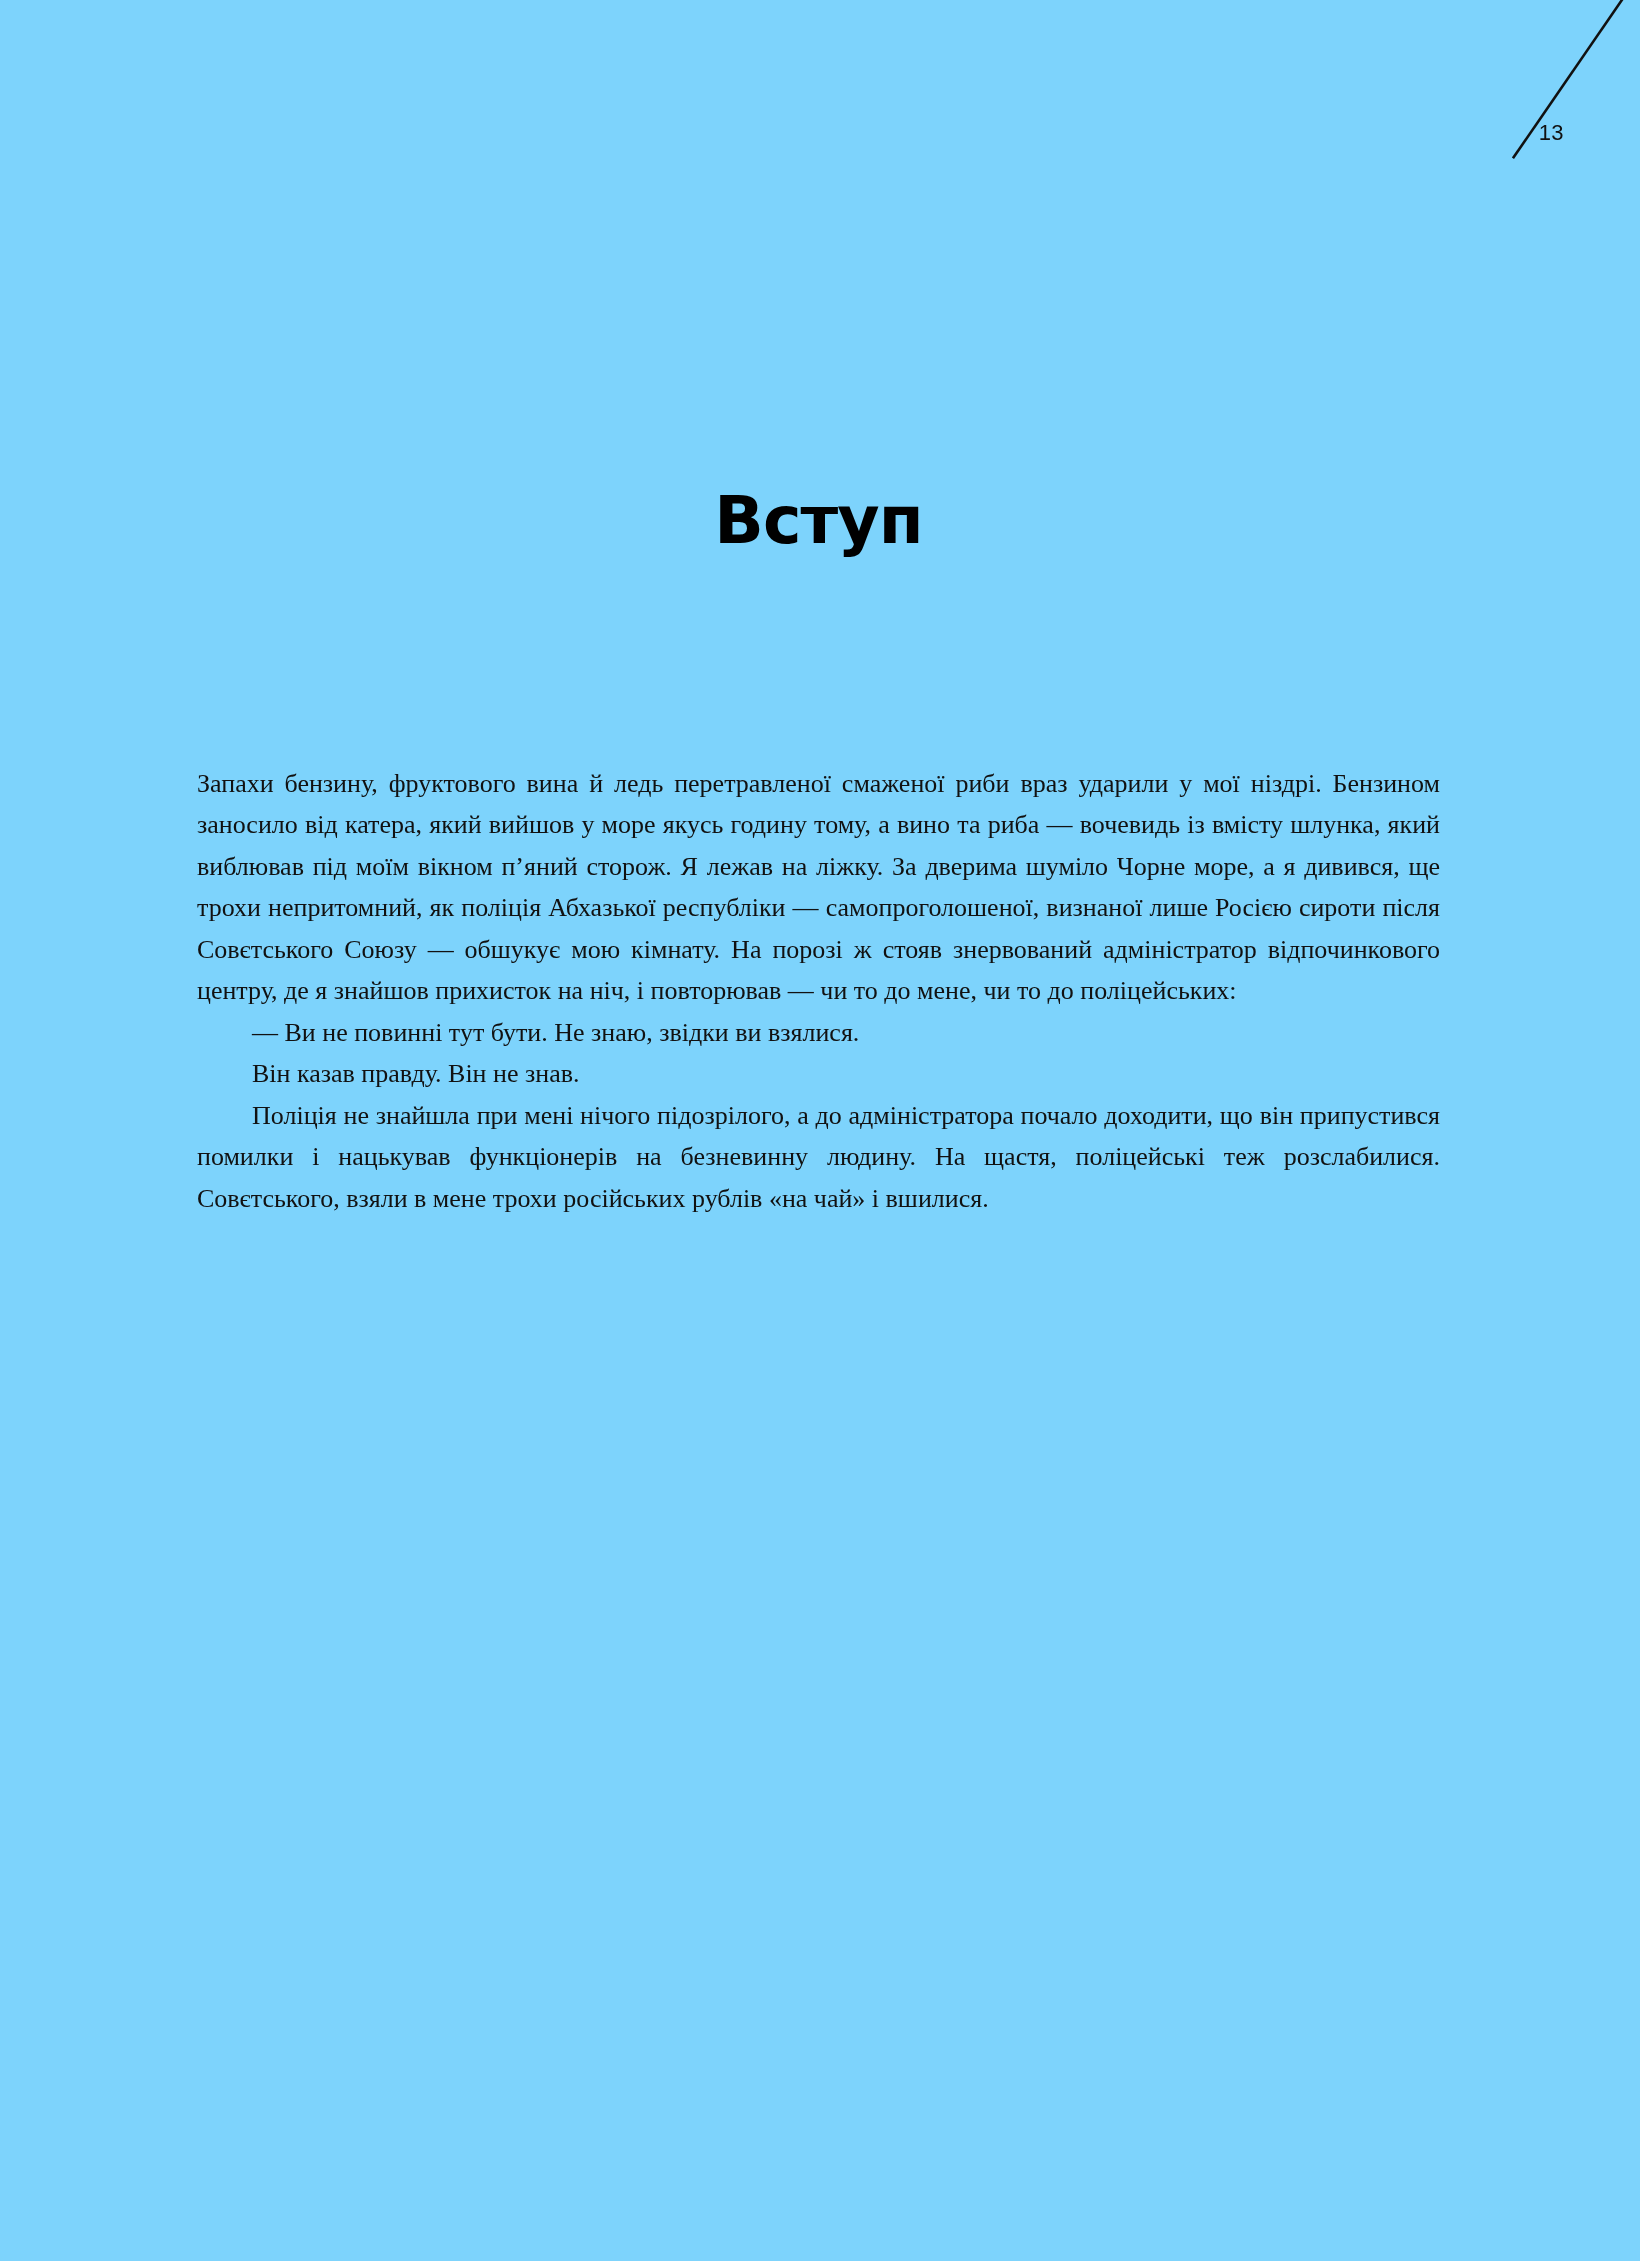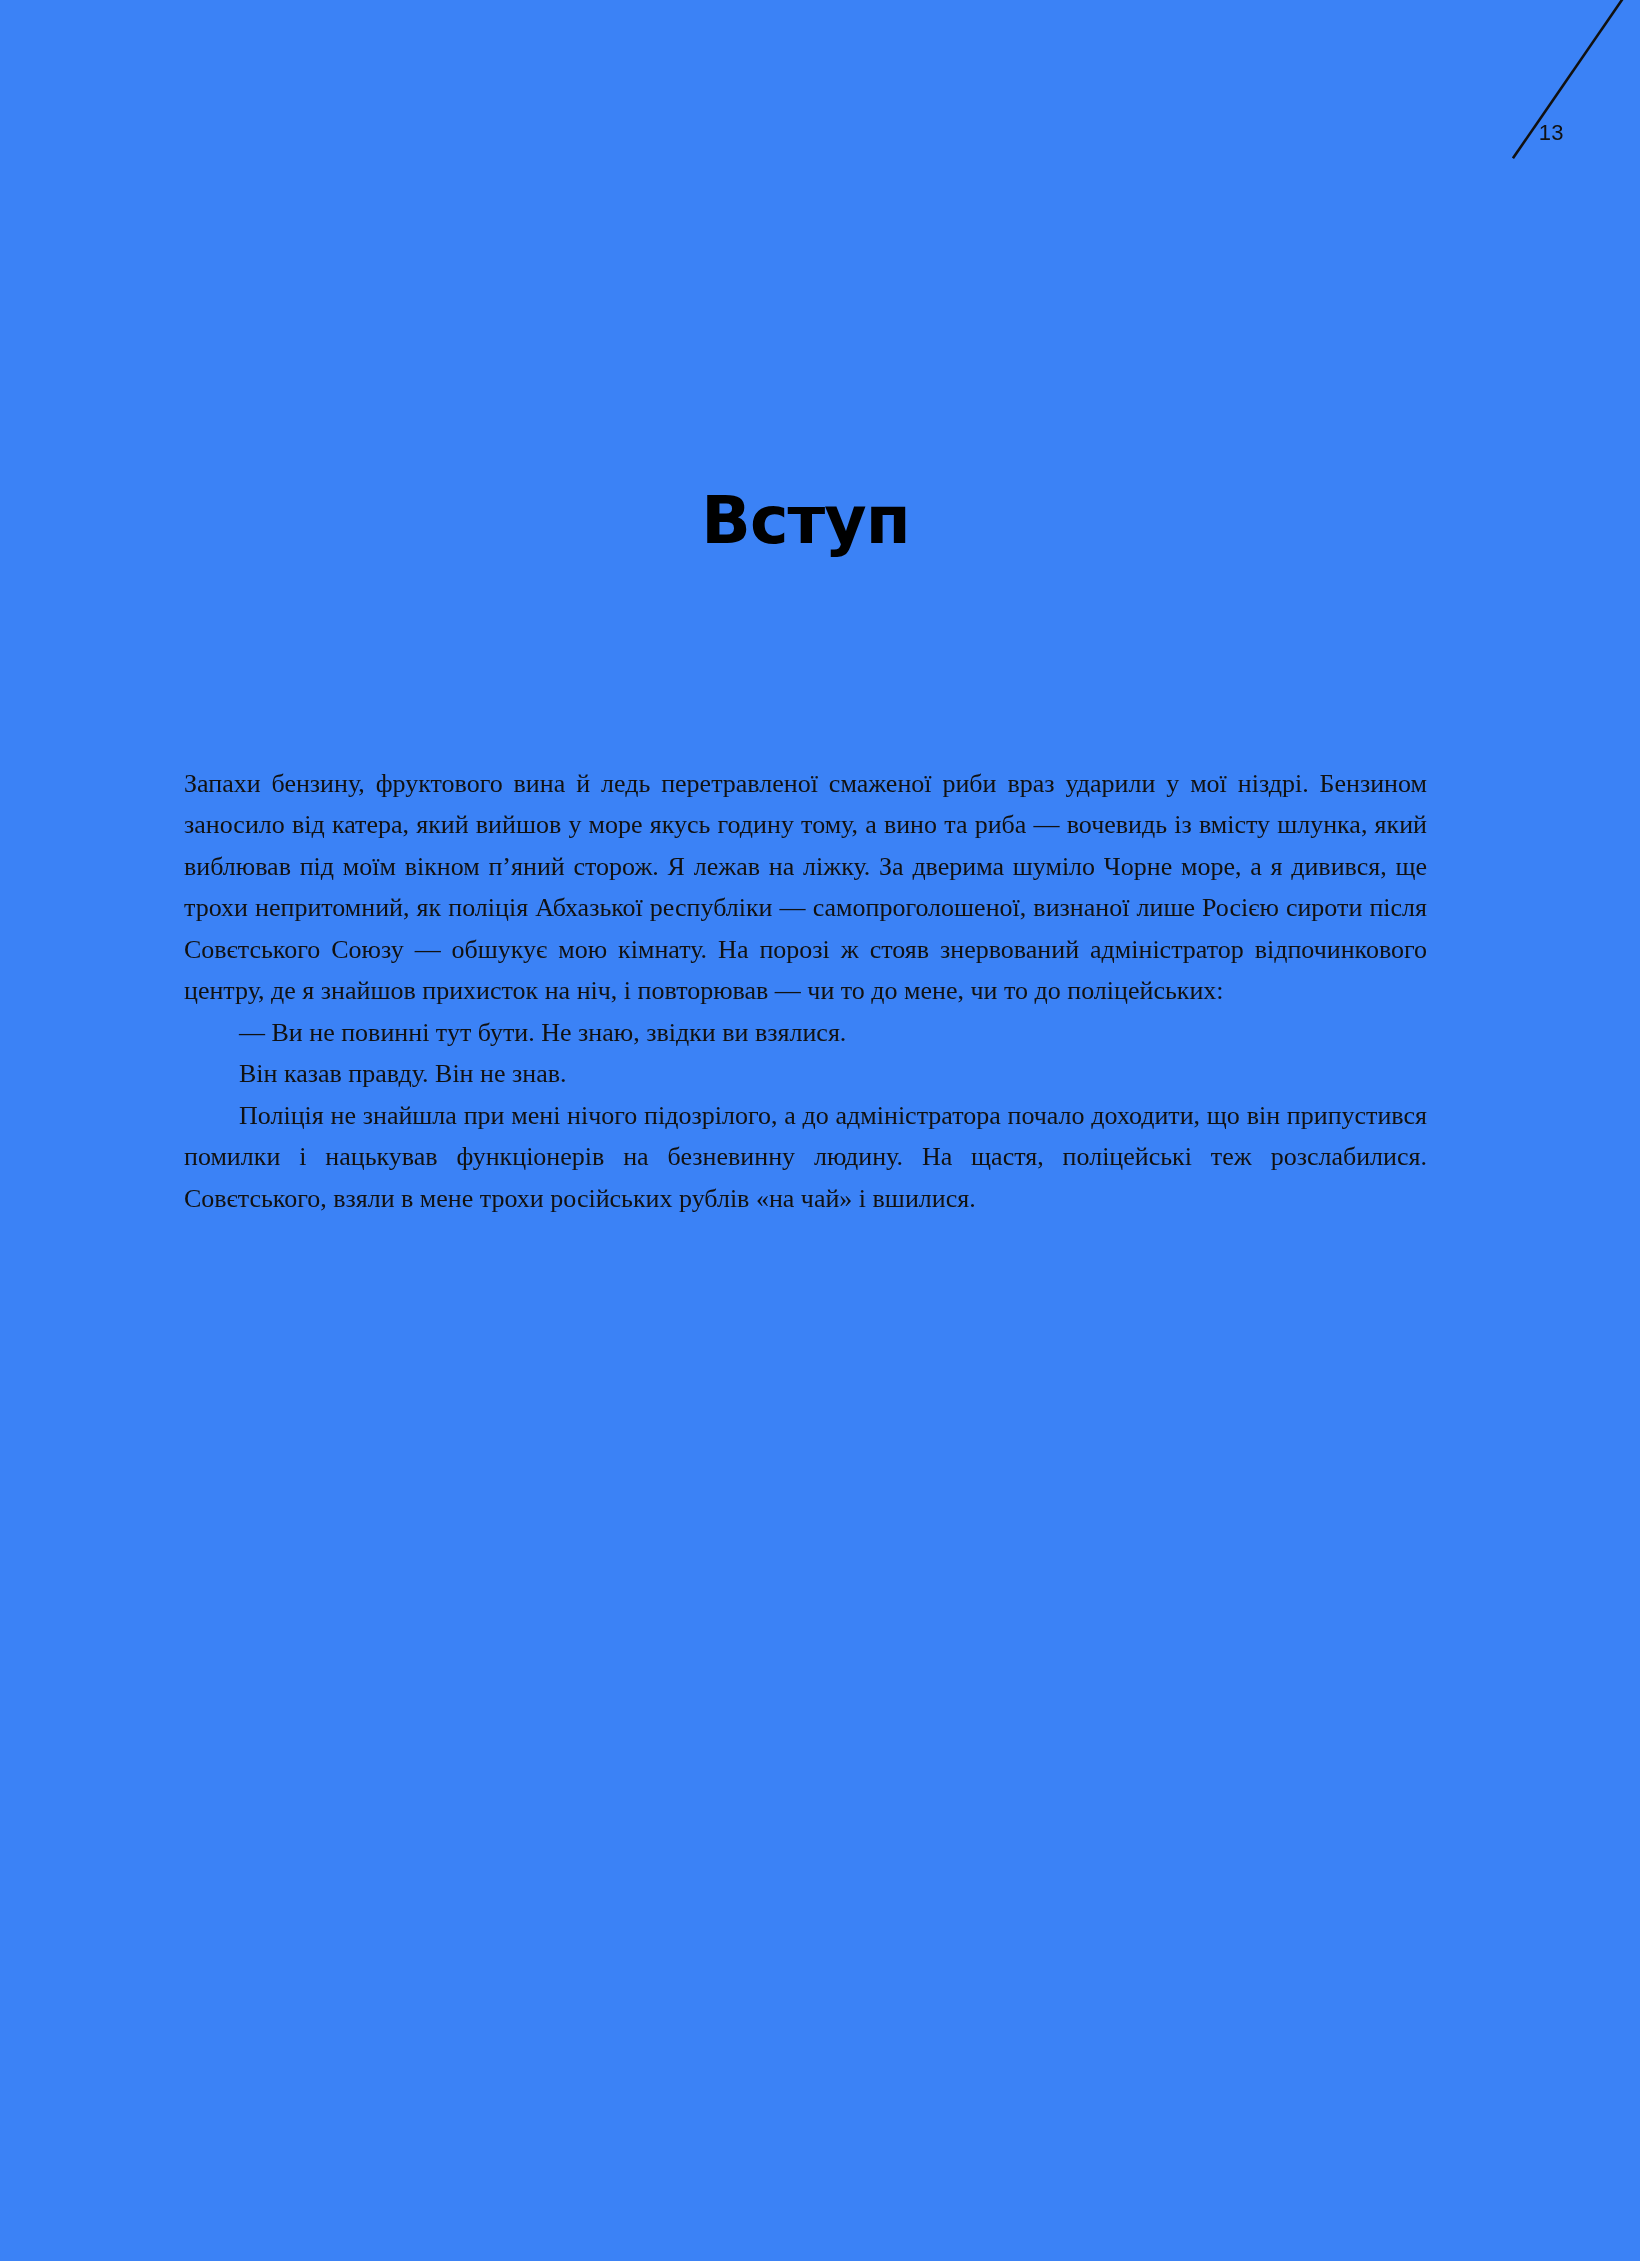--- a/index.html
+++ b/index.html
@@ -4,21 +4,21 @@
 <style>
   html, body {
     margin: 0;
     padding: 0;
     background: #ffffff;
   }
   .page {
     position: relative;
     width: 1641px;
     height: 2261px;
-    background: #3b82f6;
+    background: #7dd3fc;
     overflow: hidden;
     font-family: "Liberation Serif", serif;
     color: #111111;
   }
 
   
   .folio-mark {
     position: absolute;
     top: 0;
     right: 0;
@@ -34,21 +34,21 @@
     top: 120px;
     right: 77px;
     font-family: "Liberation Sans", sans-serif;
     font-size: 22px;
     letter-spacing: 0.4px;
     color: #111111;
   }
 
   .content {
     position: absolute;
-    left: 184px;
+    left: 197px;
     top: 0;
     width: 1243px;
   }
 
   .chapter-title {
     margin: 0;
     padding-top: 483px;
     text-align: center;
     font-family: "DejaVu Sans", sans-serif;
     font-weight: 700;

